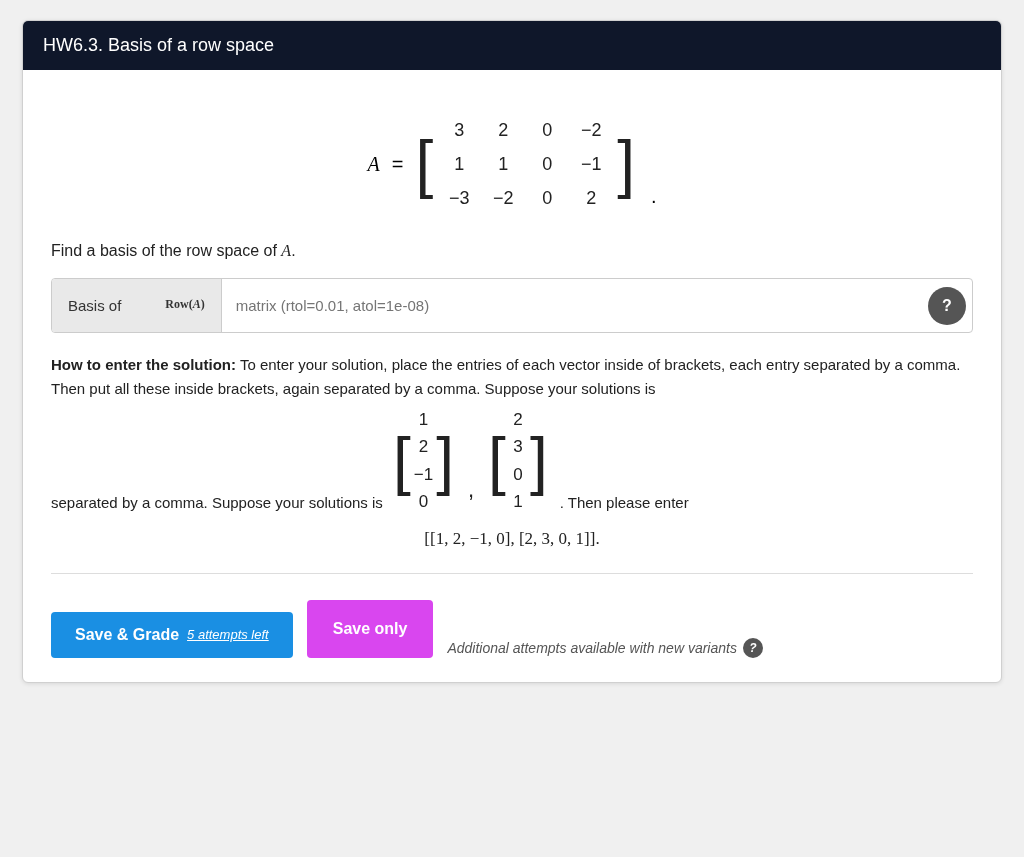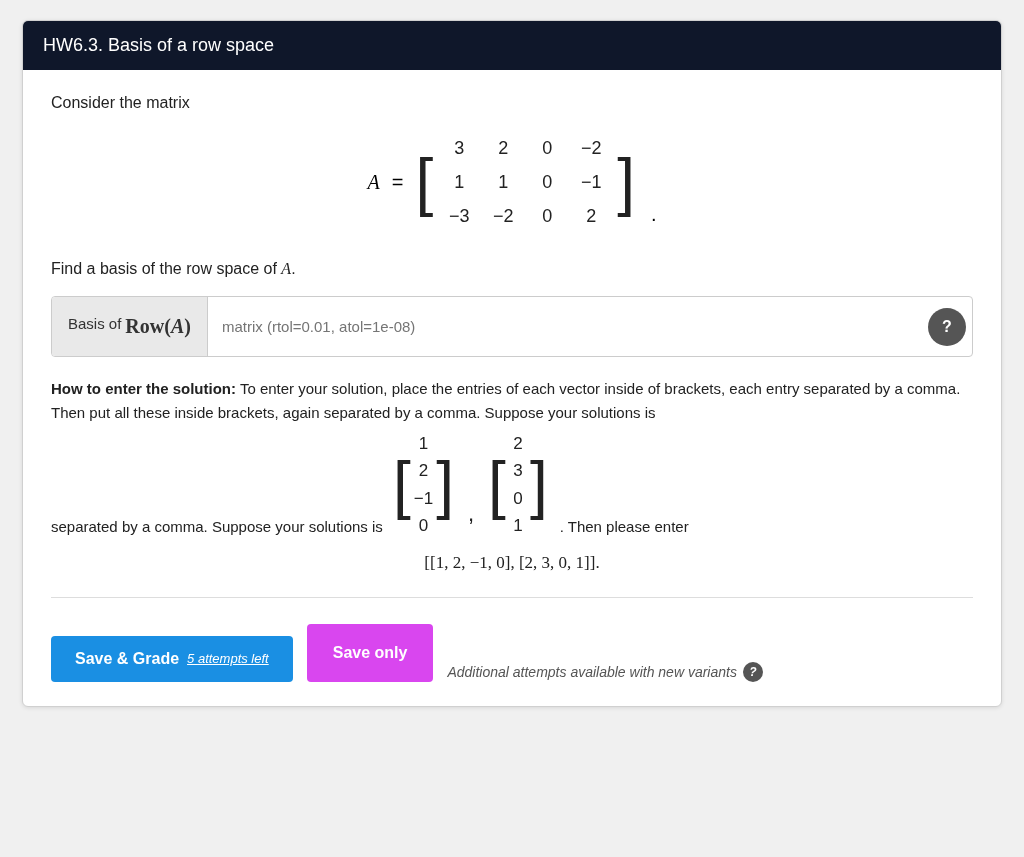--- a/index.html
+++ b/index.html
@@ -107,22 +107,23 @@
       font-size: 15px;
       color: #333;
       border-right: 1px solid #ccc;
       white-space: nowrap;
       display: flex;
       align-items: flex-start;
       gap: 4px;
     }
     .input-label-box .row-bold {
       font-weight: bold;
-      font-size: 20px;
+      font-size: 12px;
       font-family: serif;
+      margin-left: 40px;
     }
     .input-field {
       flex: 1;
       border: none;
       outline: none;
       padding: 10px 14px;
       font-size: 15px;
       color: #888;
       background: #fff;
     }
@@ -278,21 +279,20 @@
 <body>
 
 <div class="card">
 
   <div class="card-header">
     <span>HW6.3. Basis of a row space</span>
   </div>
 
   <div class="card-body">
 
-    <p class="consider-text">Consider the matrix</p>
 
     <div class="matrix-display">
       <div class="matrix-eq">
         <span class="matrix-label italic-A">A</span>
         <span class="equals">=</span>
         <div class="matrix-bracket-wrap">
           <span class="bracket-left">[</span>
           <div class="matrix-grid">
             <span>3</span>
             <span>2</span>

